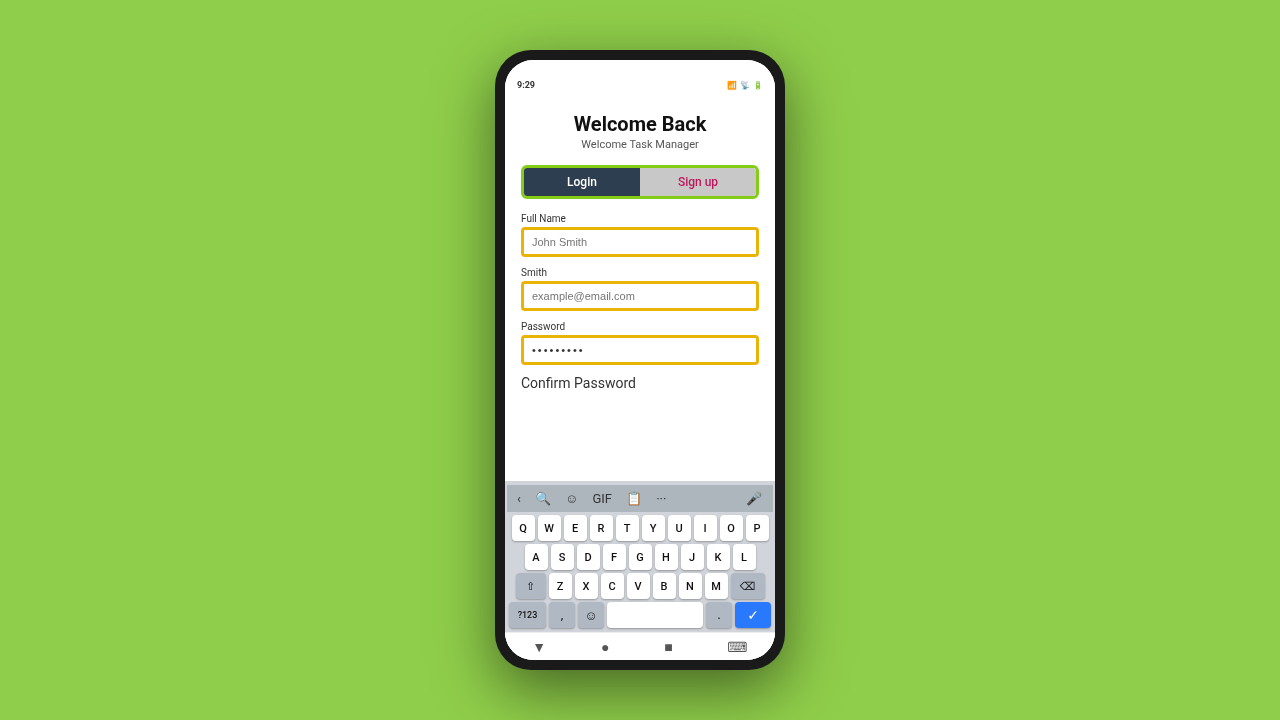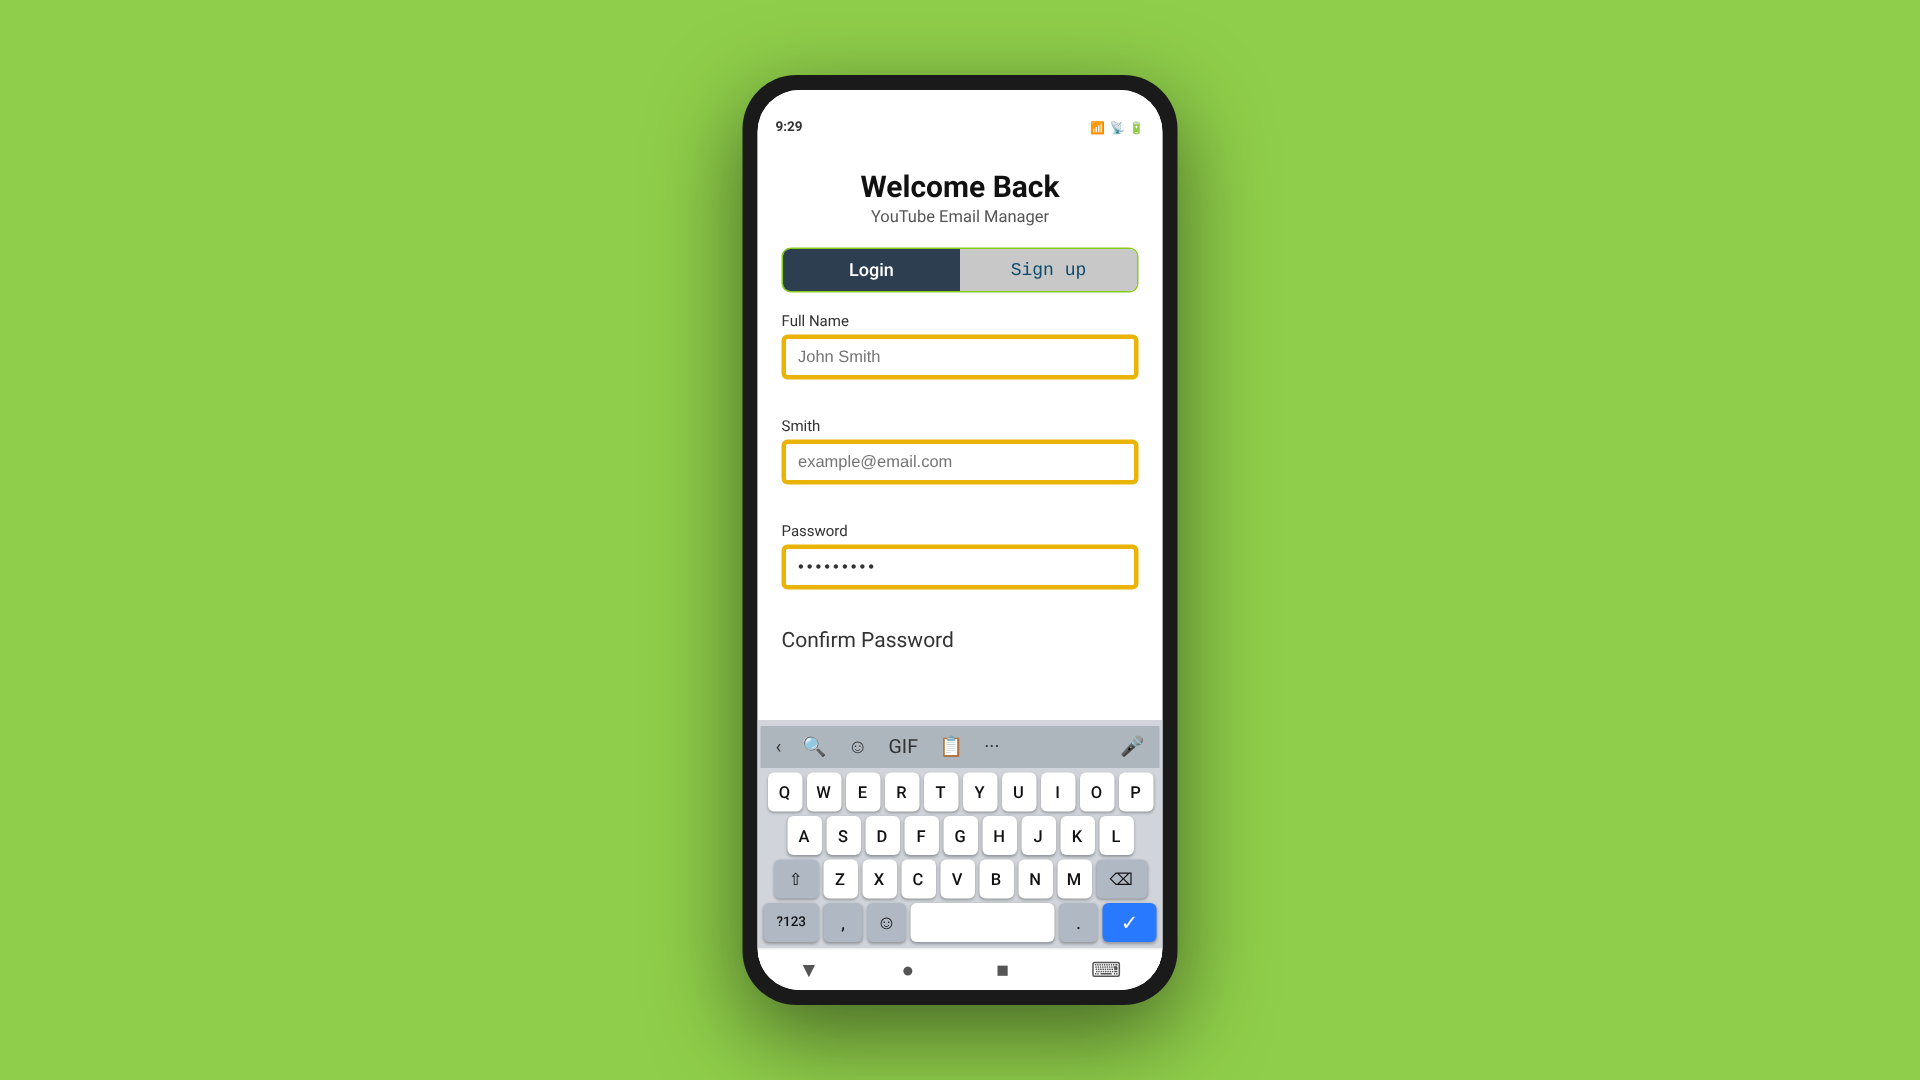--- a/index.html
+++ b/index.html
@@ -95,46 +95,45 @@
       display: block;
       margin-top: 2px;
     }
 
     
     .tabs {
       display: flex;
       border-radius: 6px;
       overflow: hidden;
       margin-bottom: 14px;
-      border: 1px solid #84cc16;
+      border: 3px solid #84cc16;
     }
 
     .tab {
       flex: 1;
       padding: 7px 0;
       text-align: center;
       font-size: 12px;
       font-weight: 500;
       cursor: pointer;
     }
 
     .tab.active {
       background: #2c3e50;
       color: #fff;
     }
 
     .tab.inactive {
       background: #c8c8c8;
-      color: #0c4a6e;
-      font-family: Liberation Mono, monospace;
+      color: #be185d;
     }
 
     
     .form-group {
-      margin-bottom: 26px;
+      margin-bottom: 10px;
     }
 
     .form-label {
       font-size: 10px;
       color: #333;
       margin-bottom: 3px;
       display: block;
     }
 
     .form-input {
@@ -288,21 +287,21 @@
         <span class="status-icon">📡</span>
         <span class="status-icon">🔋</span>
       </div>
     </div>
 
     <div class="app-content">
       <div class="scroll-area">
 
         <div class="app-title">
           <span class="welcome-text">Welcome Back</span>
-          <span class="subtitle-text">YouTube Email Manager</span>
+          <span class="subtitle-text">Welcome Task Manager</span>
         </div>
 
         <div class="tabs">
           <div class="tab active">Login</div>
           <div class="tab inactive">Sign up</div>
         </div>
 
         <div class="form-group">
           <label class="form-label">Full Name</label>
           <input class="form-input" type="text" placeholder="John Smith" style="">

